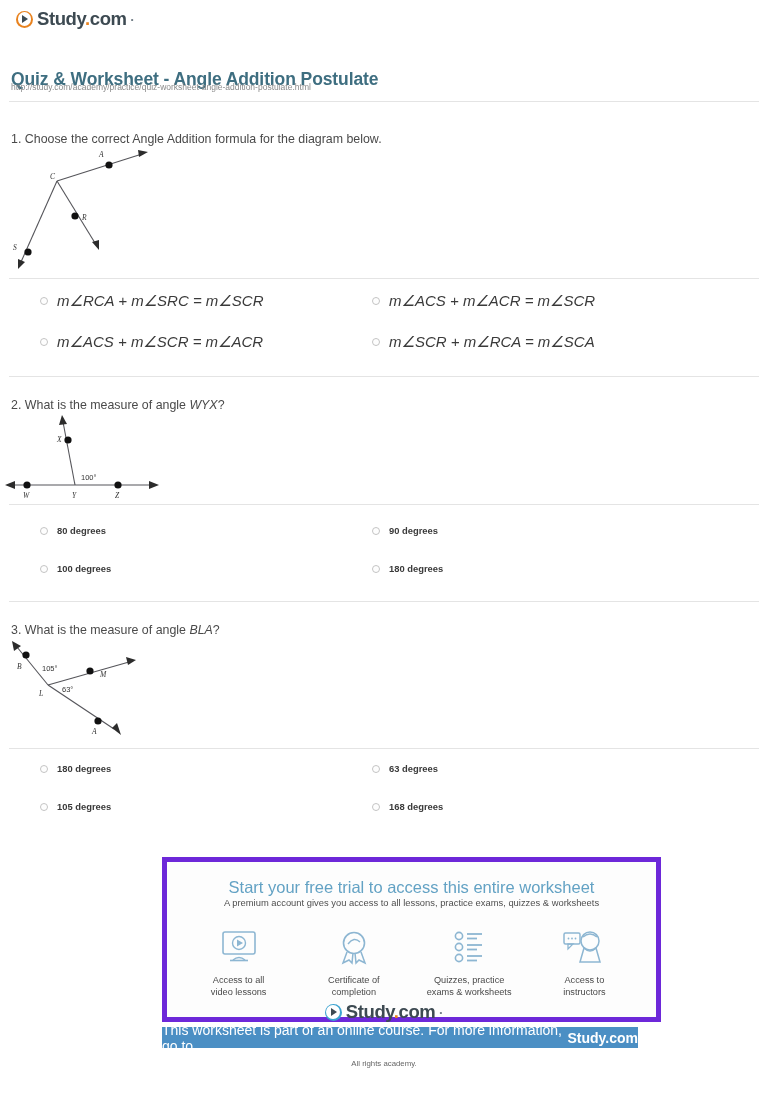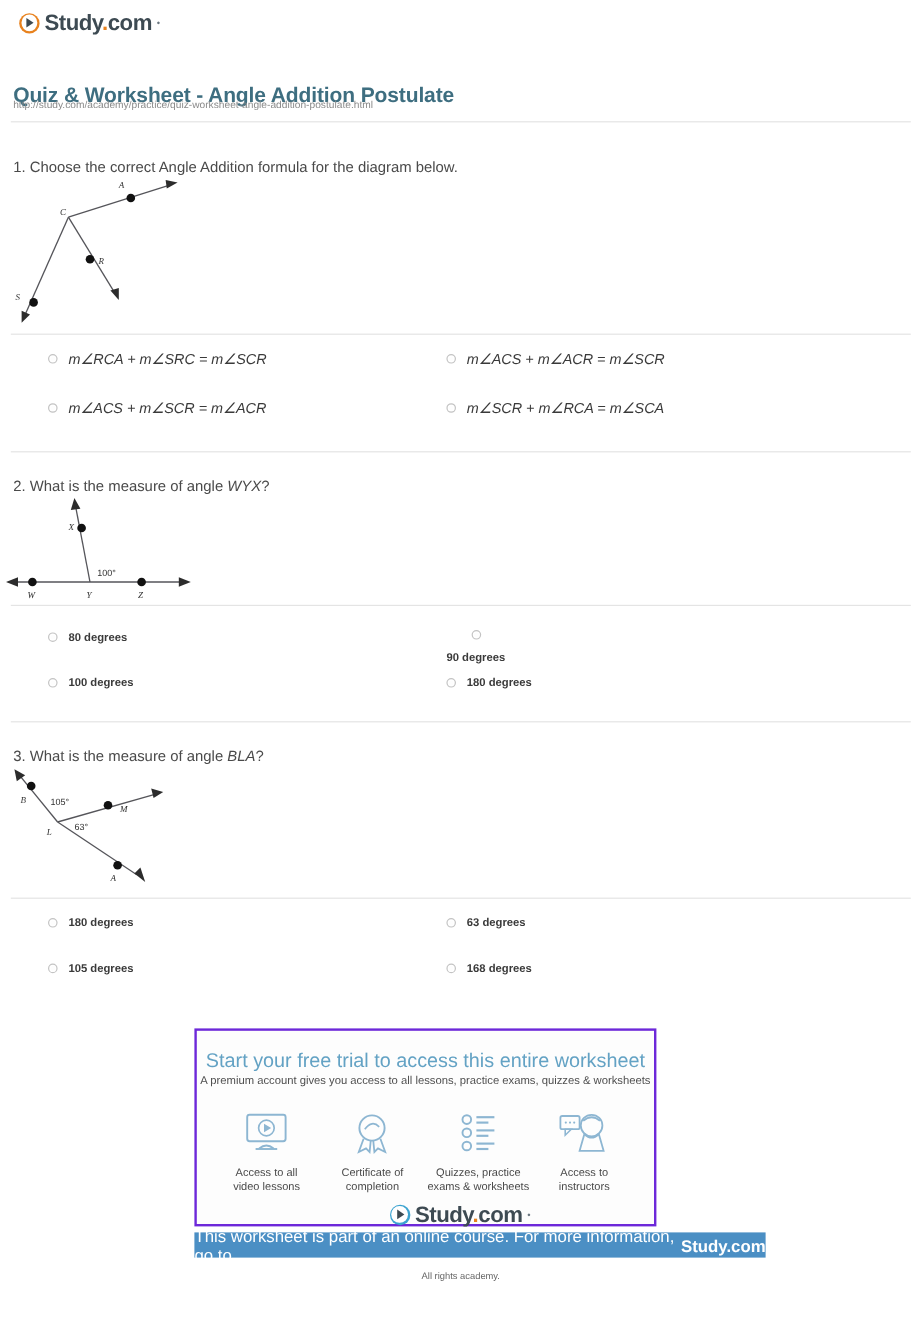--- a/index.html
+++ b/index.html
@@ -41,25 +41,25 @@
   
   .q-text { position: absolute; font-size: 12.4px; color: #4a4a4a; }
   .q-text i { font-style: italic; }
   .diagram { position: absolute; }
 
   .opt { position: absolute; display: flex; align-items: center; gap: 9px; }
   .radio { width: 8px; height: 8px; border-radius: 50%;
            border: 1px solid #b9b9b9; background: #fdfdfd; flex: none;
            box-shadow: inset 0 0 0 1px #ffffff; opacity: .85; }
   .opt-label { font-size: 9.4px; color: #3a3a3a; font-weight: 700; white-space: nowrap; }
-  .opt-label.formula { font-style: italic; font-weight: 400; font-size: 12px; }
+  .opt-label.formula { font-style: italic; font-weight: 400; font-size: 15px; }
 
   
-  .promo { position: absolute; left: 162px; top: 857px; width: 385px; height: 165px;
-           background: #fdfdfd; border: 2px solid #6d28d9; }
+  .promo { position: absolute; left: 162px; top: 857px; width: 499px; height: 165px;
+           background: #fdfdfd; border: 5px solid #6d28d9; }
   .promo-h { text-align: center; font-size: 16.5px; color: #63a2c4; margin-top: 16px; font-weight: 400; }
   .promo-sub { text-align: center; font-size: 9.4px; color: #4f4f4f; margin-top: 0; }
   .feats { display: flex; justify-content: space-around; margin-top: 18px; padding: 0 14px; }
   .feat { width: 96px; text-align: center; }
   .feat-ic { height: 42px; display: flex; align-items: center; justify-content: center; }
   .feat-t { font-size: 9.2px; color: #4a4a4a; line-height: 12px; margin-top: 6px; }
   .promo-logo { position: absolute; left: 162px; top: 1001px; width: 443px;
                 display: flex; align-items: center; justify-content: center; gap: 4px; }
   .blue-bar { position: absolute; left: 162px; top: 1027px; width: 476px; height: 21px;
               background: #4b8fc4; color: #fff; font-size: 14px;
@@ -162,21 +162,21 @@
       <text class="deg" x="81" y="70">100°</text>
     </svg>
   </div>
 
   <div class="hrule" style="top:504px"></div>
 
   <div class="opt" style="left:40px; top:525px;">
     <span class="radio"></span>
     <span class="opt-label">80 degrees</span>
   </div>
-  <div class="opt" style="left:372px; top:525px;flex-direction:column;">
+  <div class="opt" style="left:372px; top:525px;">
     <span class="radio"></span>
     <span class="opt-label">90 degrees</span>
   </div>
   <div class="opt" style="left:40px; top:563px;">
     <span class="radio"></span>
     <span class="opt-label">100 degrees</span>
   </div>
   <div class="opt" style="left:372px; top:563px;">
     <span class="radio"></span>
     <span class="opt-label">180 degrees</span>

